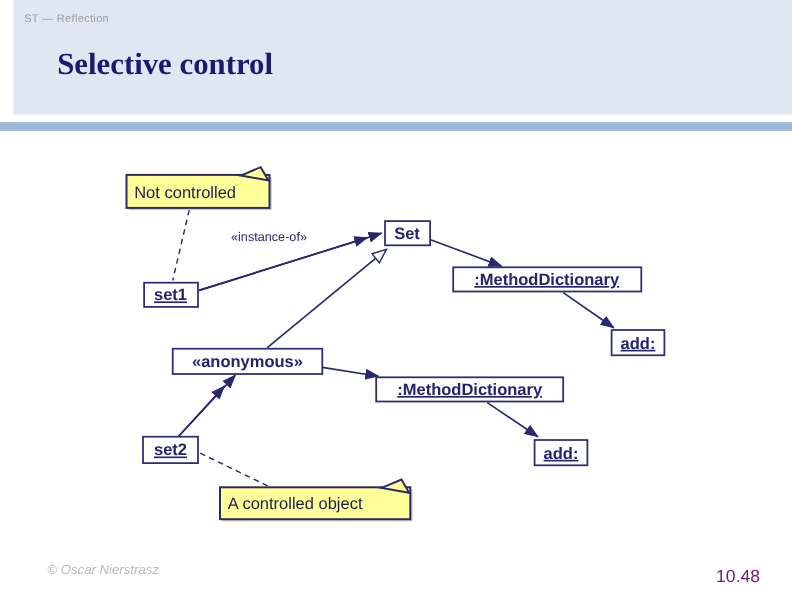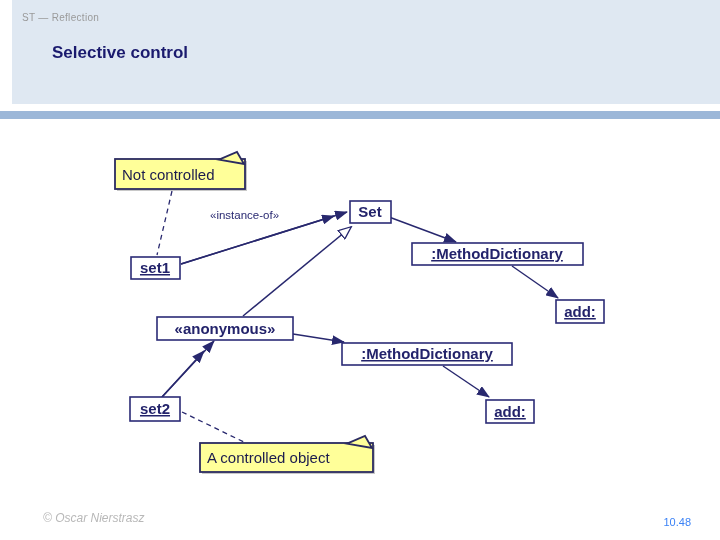--- a/index.html
+++ b/index.html
@@ -10,37 +10,37 @@
   .header-area{
     position:absolute; left:12px; top:0; width:720px; height:104px;
     background:#dfe8f2;
   }
   .course-label{
     position:absolute; left:10px; top:12px;
     font-size:10px; color:#9a9a9a; letter-spacing:0.3px;
   }
   .slide-title{
     position:absolute; left:40px; top:43px;
-    font-size:17px; font-weight:bold; color:#1a1a6e;
+    font-size:28px; font-weight:bold; color:#1a1a6e;font-family:Liberation Serif, serif;
   }
   .band{
     position:absolute; left:0; top:111px; width:720px; height:8px;
     background:#9cb7d8;
   }
   .content-area{
     position:absolute; left:0; top:119px; width:720px; height:421px;
     background:#ffffff;
   }
   .footer-copyright{
     position:absolute; left:43px; top:511px;
     font-size:12px; color:#b8b8b8;font-style:italic;
   }
   .footer-page{
     position:absolute; right:29px; top:516px;
-    font-size:11px; color:#3b82f6;
+    font-size:16px; color:#701a75;
   }
   svg.diagram{ position:absolute; left:0; top:0; }
   .edge{ stroke:#28286e; stroke-width:1.5; fill:none; }
   .edge-dashed{ stroke:#28286e; stroke-width:1.3; fill:none; stroke-dasharray:5 4; }
   .box-rect{ fill:#ffffff; stroke:#2b2b76; stroke-width:1.6; }
   .box-label{
     font-family:"Liberation Sans", sans-serif; font-size:15px; font-weight:bold;
     fill:#23236b; text-anchor:middle;
   }
   .u{ text-decoration:underline; }

